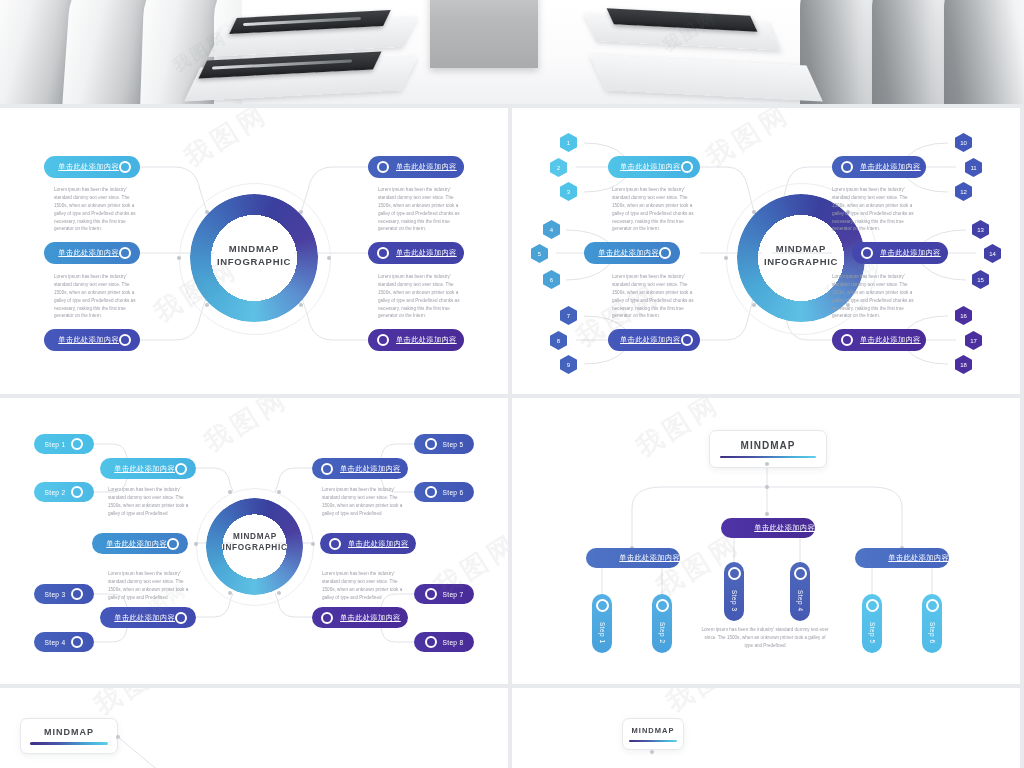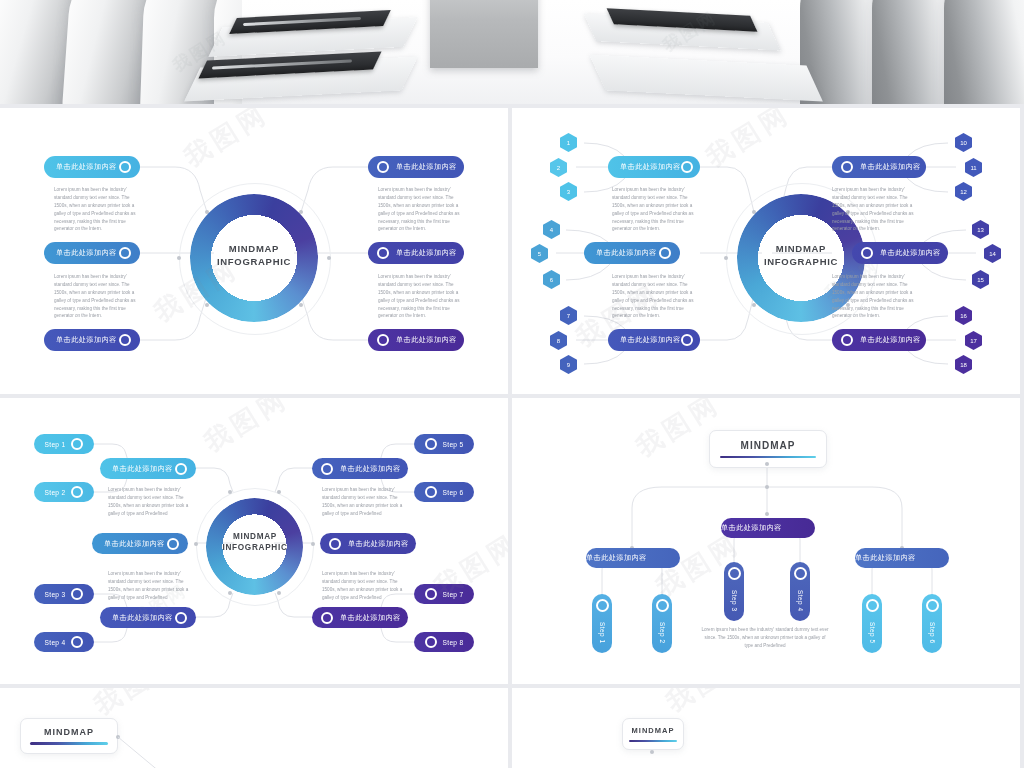--- a/index.html
+++ b/index.html
@@ -61,21 +61,21 @@
   .s2{left:512px;top:4px;width:508px;height:286px;}
   .s3{left:0;top:294px;width:508px;height:286px;}
   .s4{left:512px;top:294px;width:508px;height:286px;}
   .s5{left:0;top:584px;width:508px;height:84px;}
   .s6{left:512px;top:584px;width:508px;height:84px;}
 
   
   .pill{position:absolute;display:flex;align-items:center;border-radius:999px;
       color:#fff;font-size:7.2px;letter-spacing:.4px;box-sizing:border-box;white-space:nowrap;}
   .pill .dot{width:8px;height:8px;border-radius:50%;border:2px solid #fff;background:transparent;flex:0 0 auto;}
-  .pill .txt{flex:1 1 auto;text-align:left;}
+  .pill .txt{flex:1 1 auto;text-align:right;text-decoration:underline;}
   .pill.lft{justify-content:space-between;padding:0 9px 0 12px;}
   .pill.rgt{justify-content:flex-start;padding:0 12px 0 9px;gap:7px;}
 
   .body-txt{position:absolute;font-size:4.6px;line-height:1.72;color:#9a9ea6;width:96px;}
 
   .ring{position:absolute;border-radius:50%;}
   .ring-outer{border:1px solid #eceef1;}
   .ring-grad{background:conic-gradient(from 180deg,#5ec0e4 0deg,#4aa7d6 60deg,#3f63b5 150deg,#3b3f9e 200deg,#4b3fa0 250deg,#5b8fd0 310deg,#5ec0e4 360deg);
       -webkit-mask:radial-gradient(circle,transparent 0 calc(50% - 2.2px),#000 calc(50% - 2.2px));
               mask:radial-gradient(circle,transparent 0 calc(50% - 2.2px),#000 calc(50% - 2.2px));}

